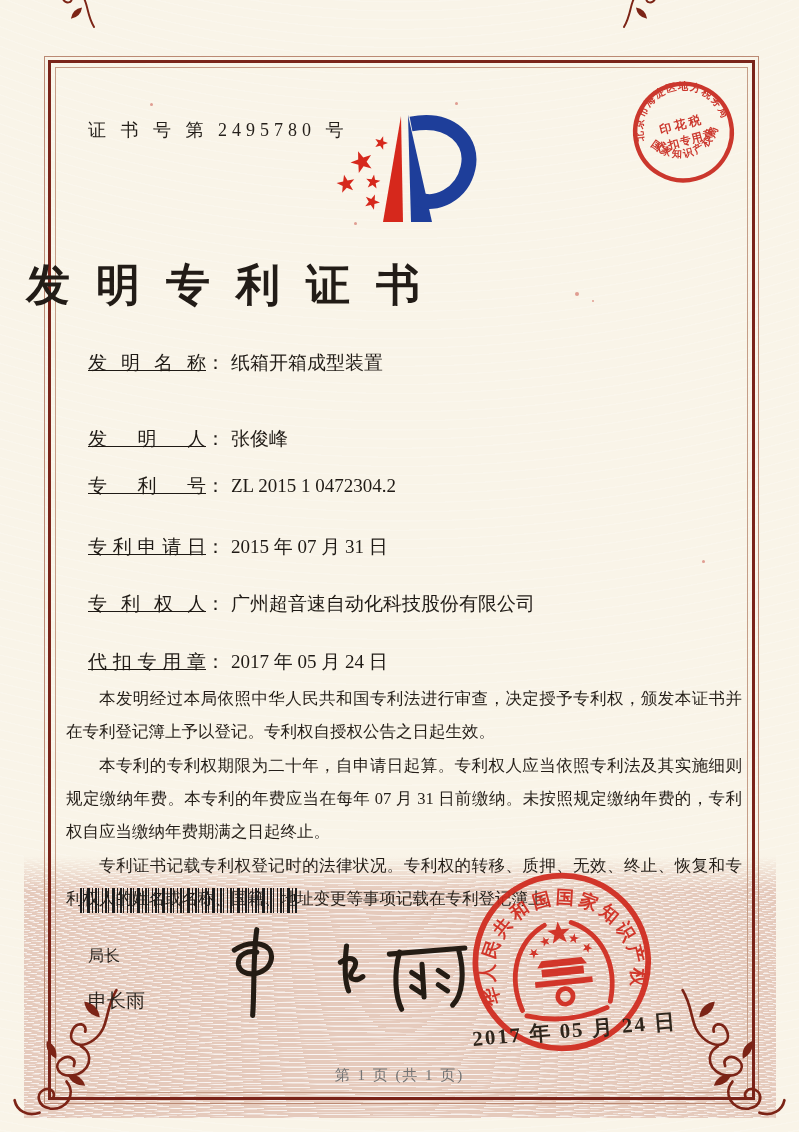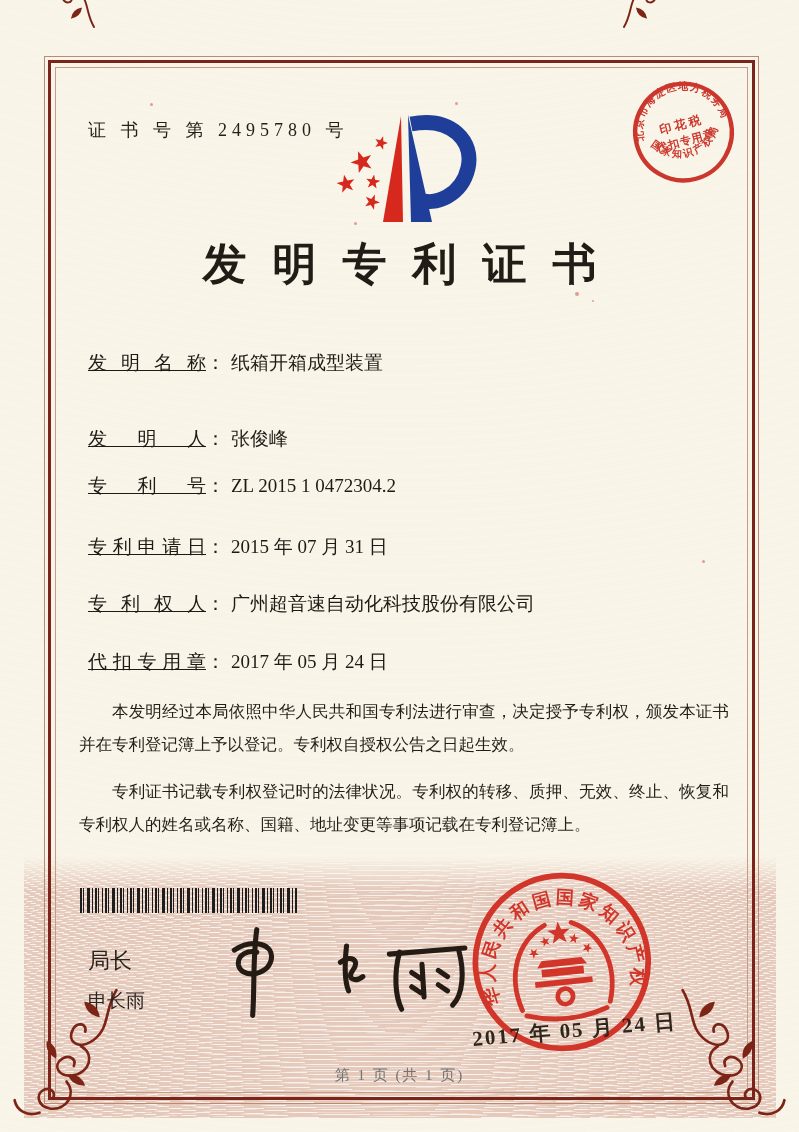--- a/index.html
+++ b/index.html
@@ -44,46 +44,46 @@
   .cert-number{
     position:absolute;left:88px;top:118px;font-size:18px;letter-spacing:5px;
     color:#241f1a;
   }
   .tax-stamp{position:absolute;left:626px;top:74px;transform:rotate(-15deg);opacity:.92;}
   .tax-stamp text{fill:#c8281e;font-weight:bold;font-family:"Liberation Serif",serif;}
 
   .logo{position:absolute;left:328px;top:110px;}
 
   .title{
-    position:absolute;left:0;top:235px;width:100%;
-    text-align:center;font-size:44px;font-weight:bold;
+    position:absolute;left:0;top:256px;width:100%;
+    font-size:44px;font-weight:bold;
     letter-spacing:26px;text-indent:26px;color:#221c17;
   }
 
   .field-row{position:absolute;left:88px;font-size:19px;color:#1f1a15;white-space:nowrap;}
   .flabel{display:inline-block;width:118px;text-align:justify;text-align-last:justify;text-decoration:underline;}
   .fcolon{display:inline-block;margin-right:6px;}
   .f1{top:350px;} .f2{top:426px;} .f3{top:473px;} .f4{top:534px;} .f5{top:591px;} .f6{top:649px;}
 
   .legal{position:absolute;left:66px;top:682px;width:676px;font-size:16.5px;
     line-height:2.02;text-align:justify;color:#241e18;}
-  .legal p{margin:13px;text-indent:2em;}
+  .legal p{margin:0;text-indent:2em;}
 
   .barcode{
     position:absolute;left:80px;top:888px;width:218px;height:25px;
     background:repeating-linear-gradient(90deg,
       #1d1d1d 0 2px, transparent 2px 3px,
       #1d1d1d 3px 4px, transparent 4px 7px,
       #1d1d1d 7px 10px, transparent 10px 12px,
       #1d1d1d 12px 13px, transparent 13px 15px,
       #1d1d1d 15px 17px, transparent 17px 18px,
       #1d1d1d 18px 19px, transparent 19px 22px,
       #1d1d1d 22px 23px, transparent 23px 25px);
   }
-  .signer-title{position:absolute;left:88px;top:946px;font-size:22px;font-family:"Liberation Sans","DejaVu Sans",sans-serif;color:#2a241e;}
+  .signer-title{position:absolute;left:88px;top:946px;font-size:16px;font-family:"Liberation Sans","DejaVu Sans",sans-serif;color:#2a241e;}
   .signer-name{position:absolute;left:88px;top:988px;font-size:19px;font-family:Liberation Sans, sans-serif;color:#2a241e;}
   .signature{position:absolute;left:218px;top:922px;}
   .signature path{stroke:#241c14;stroke-width:5;fill:none;stroke-linecap:round;stroke-linejoin:round;}
 
   .seal{position:absolute;left:466px;top:866px;transform:rotate(-6deg);opacity:.93;}
   .seal .red{fill:#d02a1e;}
   .seal text{fill:#d02a1e;font-weight:bold;font-family:"Liberation Serif",serif;}
   .seal-date{
     position:absolute;left:472px;top:1016px;font-size:21px;font-weight:bold;
     letter-spacing:2px;color:#2f261c;transform:rotate(-5deg);white-space:nowrap;
@@ -209,20 +209,21 @@
 <div class="field-row f5">
   <span class="flabel">专利权人</span><span class="fcolon">：</span><span class="fvalue">广州超音速自动化科技股份有限公司</span>
 </div>
 <div class="field-row f6">
   <span class="flabel">代扣专用章</span><span class="fcolon">：</span><span class="fvalue">2017 年 05 月 24 日</span>
 </div>
 
 
 <div class="legal">
   <p>本发明经过本局依照中华人民共和国专利法进行审查，决定授予专利权，颁发本证书并在专利登记簿上予以登记。专利权自授权公告之日起生效。</p>
+  <p>本专利的专利权期限为二十年，自申请日起算。专利权人应当依照专利法及其实施细则规定缴纳年费。本专利的年费应当在每年 07 月 31 日前缴纳。未按照规定缴纳年费的，专利权自应当缴纳年费期满之日起终止。</p>
   <p>专利证书记载专利权登记时的法律状况。专利权的转移、质押、无效、终止、恢复和专利权人的姓名或名称、国籍、地址变更等事项记载在专利登记簿上。</p>
 </div>
 
 
 <div class="barcode"></div>
 
 
 <div class="signer-title">局长</div>
 <div class="signer-name">申长雨</div>
 

